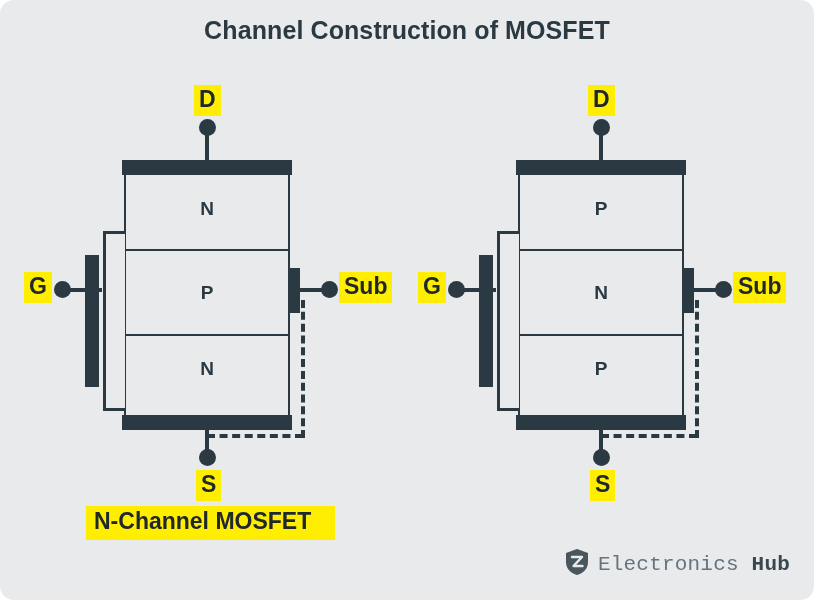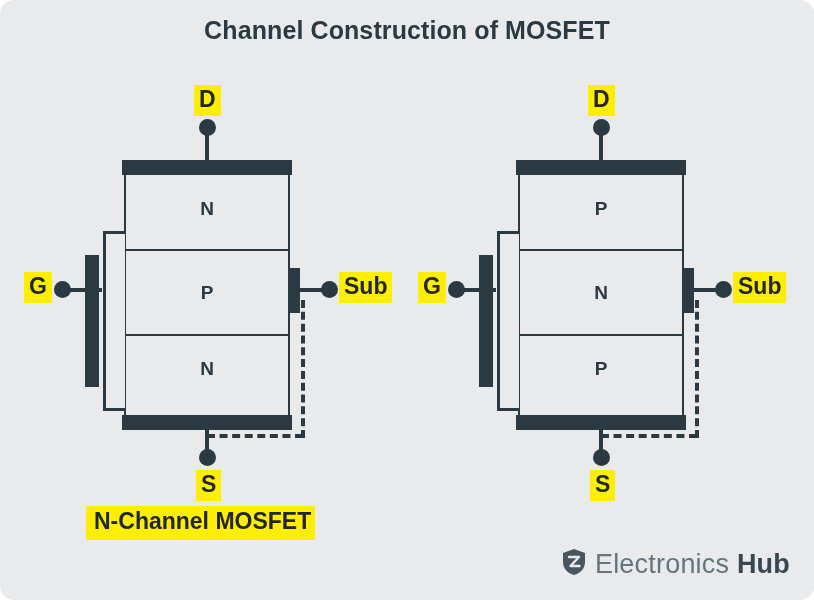--- a/index.html
+++ b/index.html
@@ -189,37 +189,38 @@
   .lbl-drain  { left: 194px; top: 85px;  }
   .lbl-source { left: 196px; top: 470px; }
   .lbl-gate   { left: 24px;  top: 272px; }
   .lbl-sub    { left: 339px; top: 272px; }
 
   
   .caption {
     position: absolute;
     top: 506px;
     font-size: 23px;
-    padding: 3px 4px 5px 8px;
+    padding: 3px 24px 5px 8px;
   }
 
   
   #watermark {
     position: absolute;
     right: 24px;
     bottom: 20px;
     display: flex;
     align-items: center;
     gap: 8px;
     opacity: 0.92;
   }
   #watermark .wm-text {
-    font-size: 27px;
+    font-size: 21px;
     color: #5b6b74;
     letter-spacing: 0.2px;
+    font-family: Liberation Mono, monospace;
   }
   #watermark .wm-text b {
     color: #2b3a42;
     font-weight: bold;
   }
 </style>
 </head>
 <body>
 
 <div id="canvas">

